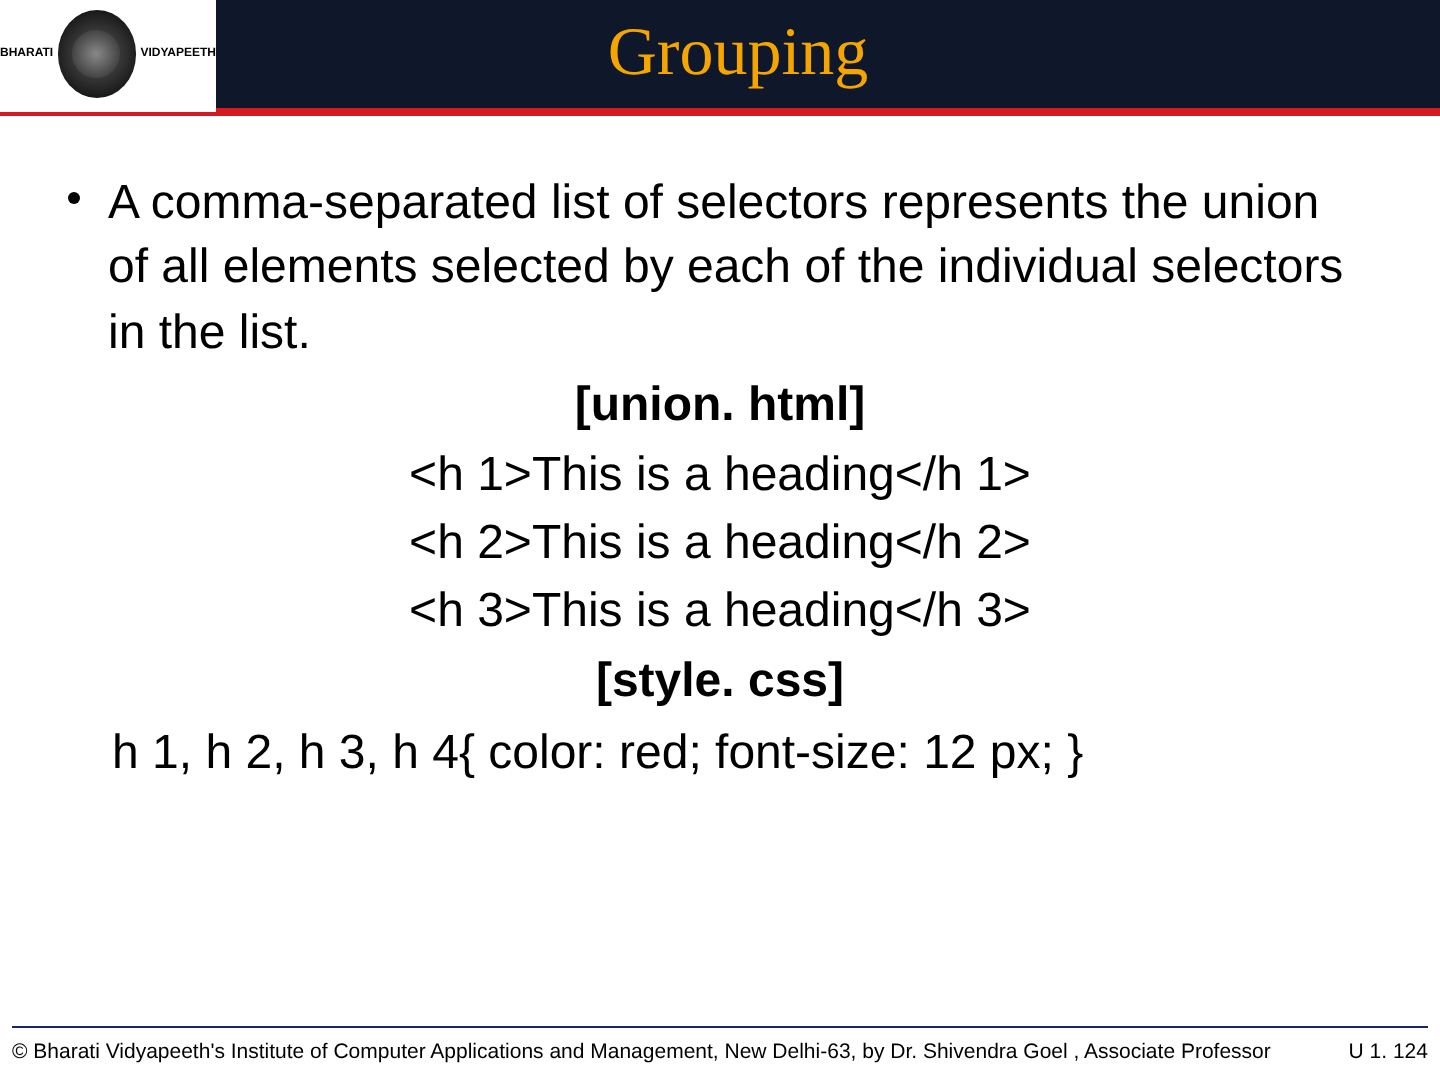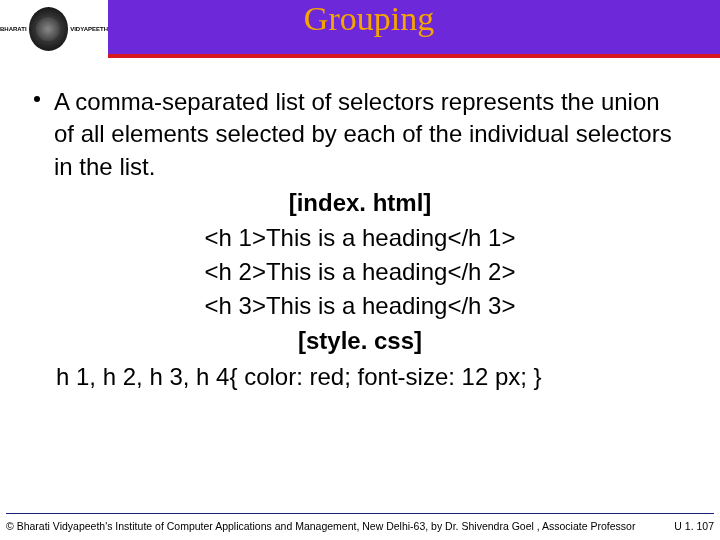--- a/index.html
+++ b/index.html
@@ -7,24 +7,24 @@
     width: 720px;
     height: 540px;
     background: #ffffff;
     font-family: Arial, Helvetica, sans-serif;
     position: relative;
     overflow: hidden;
   }
   .header-band {
     width: 100%;
     height: 58px;
-    background: #6d28d9;
+    background: #0f172a;
     border-bottom: 4px solid #d6181f;
     display: flex;
-    align-items: flex-start;
+    align-items: center;
     position: relative;
   }
   .logo-box {
     width: 108px;
     height: 58px;
     background: #ffffff;
     display: flex;
     align-items: center;
     justify-content: center;
     gap: 2px;
@@ -129,25 +129,25 @@
   </div>
   <div class="slide-title">Grouping</div>
 </div>
 
 <div class="content">
   <div class="bullet-row">
     <div class="bullet-dot"></div>
     <div class="bullet-text">A comma-separated list of selectors represents the union of all elements selected by each of the individual selectors in the list.</div>
   </div>
   <div class="center-block">
-    <div class="bold-line">[index. html]</div>
+    <div class="bold-line">[union. html]</div>
     <div>&lt;h 1&gt;This is a heading&lt;/h 1&gt;</div>
     <div>&lt;h 2&gt;This is a heading&lt;/h 2&gt;</div>
     <div>&lt;h 3&gt;This is a heading&lt;/h 3&gt;</div>
     <div class="bold-line">[style. css]</div>
   </div>
   <div class="css-line">h 1, h 2, h 3, h 4{ color: red; font-size: 12 px; }</div>
 </div>
 
 <div class="footer">
   <div>© Bharati Vidyapeeth's Institute of Computer Applications and Management, New Delhi-63, by Dr. Shivendra Goel , Associate Professor</div>
-  <div class="footer-right">U 1. 107</div>
+  <div class="footer-right">U 1. 124</div>
 </div>
 
 </body></html>

